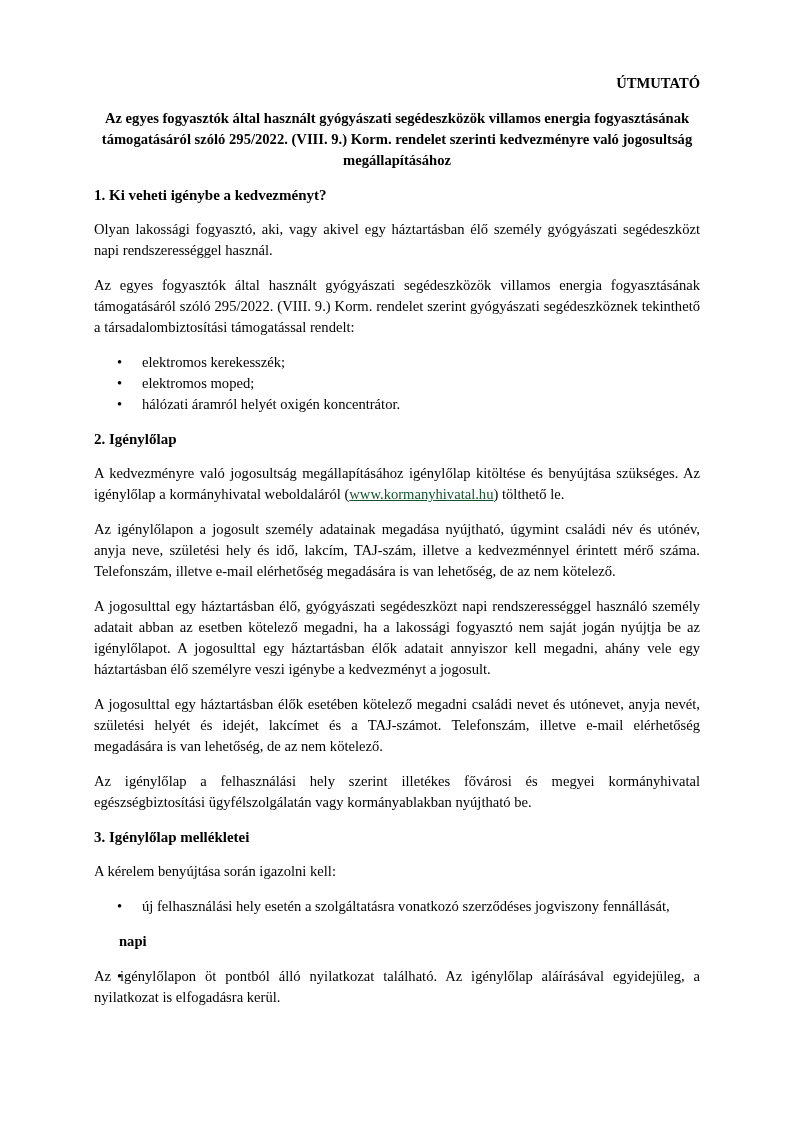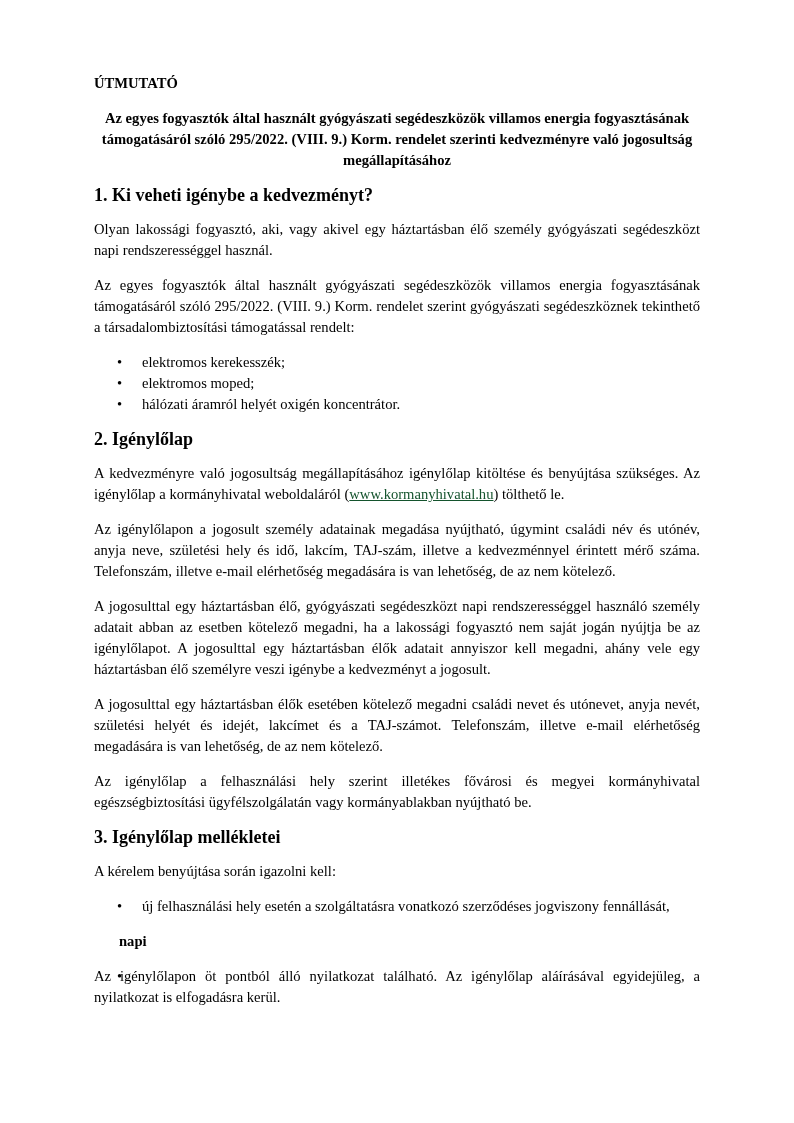--- a/index.html
+++ b/index.html
@@ -1,23 +1,23 @@
 <!DOCTYPE html>
 <html><head>
   <meta charset="utf-8">
   <style>
     html, body { margin: 0; padding: 0; background: #ffffff; }
     body { width: 794px; height: 1123px; position: relative; overflow: hidden; }
     .page {
       position: absolute; left: 94px; top: 73px; width: 606px;
       font-family: "Liberation Serif", serif; font-size: 14.6px; line-height: 21px; color: #000;
     }
-    .title { text-align: left; font-weight: bold; margin: 0 0 14px 0; }
+    .title { text-align: right; font-weight: bold; margin: 0 0 14px 0; }
     .subtitle { text-align: center; font-weight: bold; margin: 0 0 14px 0; }
-    h2 { font-size: 18px; font-weight: bold; margin: 0 0 13px 0; line-height: 21px; }
+    h2 { font-size: 15px; font-weight: bold; margin: 0 0 13px 0; line-height: 21px; }
     p { margin: 8px 0 14px 0; text-align: justify; }
     ul { list-style: none; margin: 0 0 14px 0; padding: 0; }
     ul li { position: relative; padding-left: 48px; text-align: justify; }
     ul li .bullet { position: absolute; left: 23px; top: 0; }
     .spaced li { margin-bottom: 14px; }
     .spaced { margin-bottom: 0; }
     .vagy { font-weight: bold; padding-left: 25px; margin: 0 0 14px 0; }
     a { color: #0563c1; text-decoration: underline; }
   </style>
 </head>

